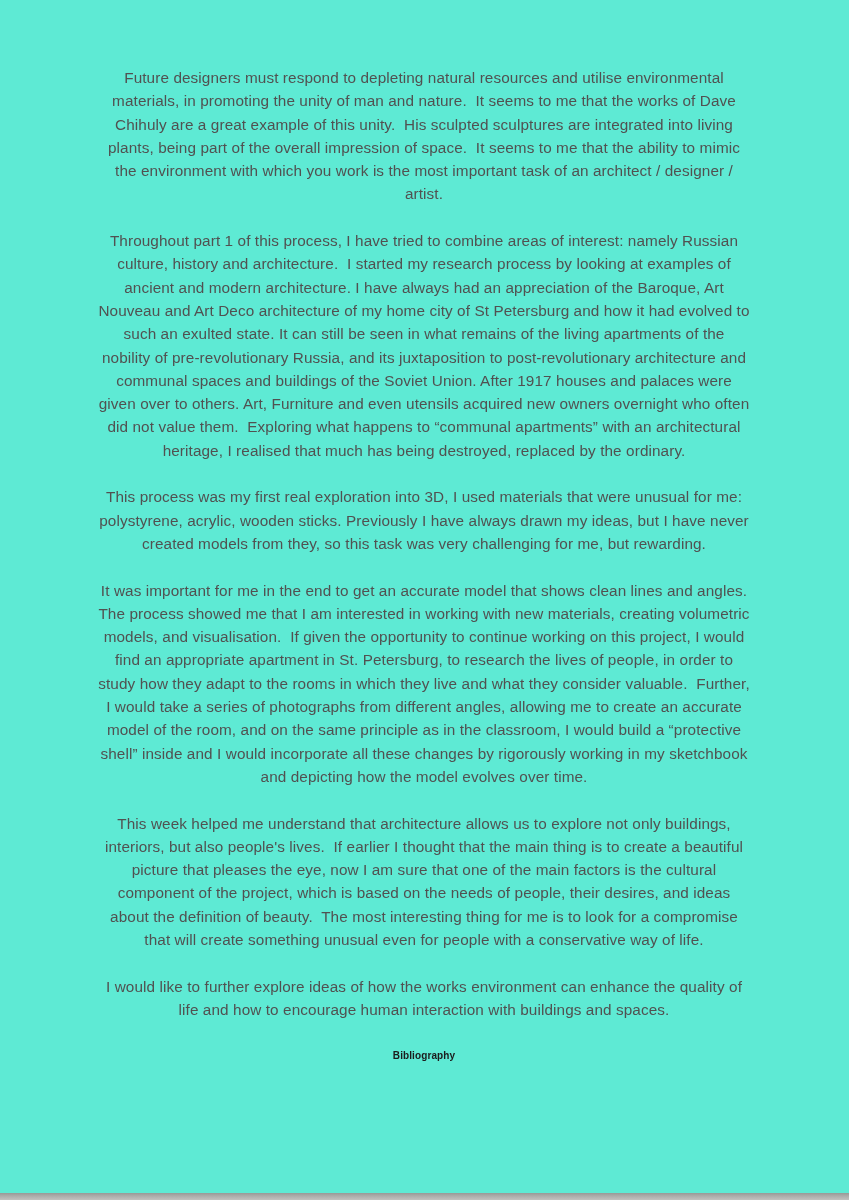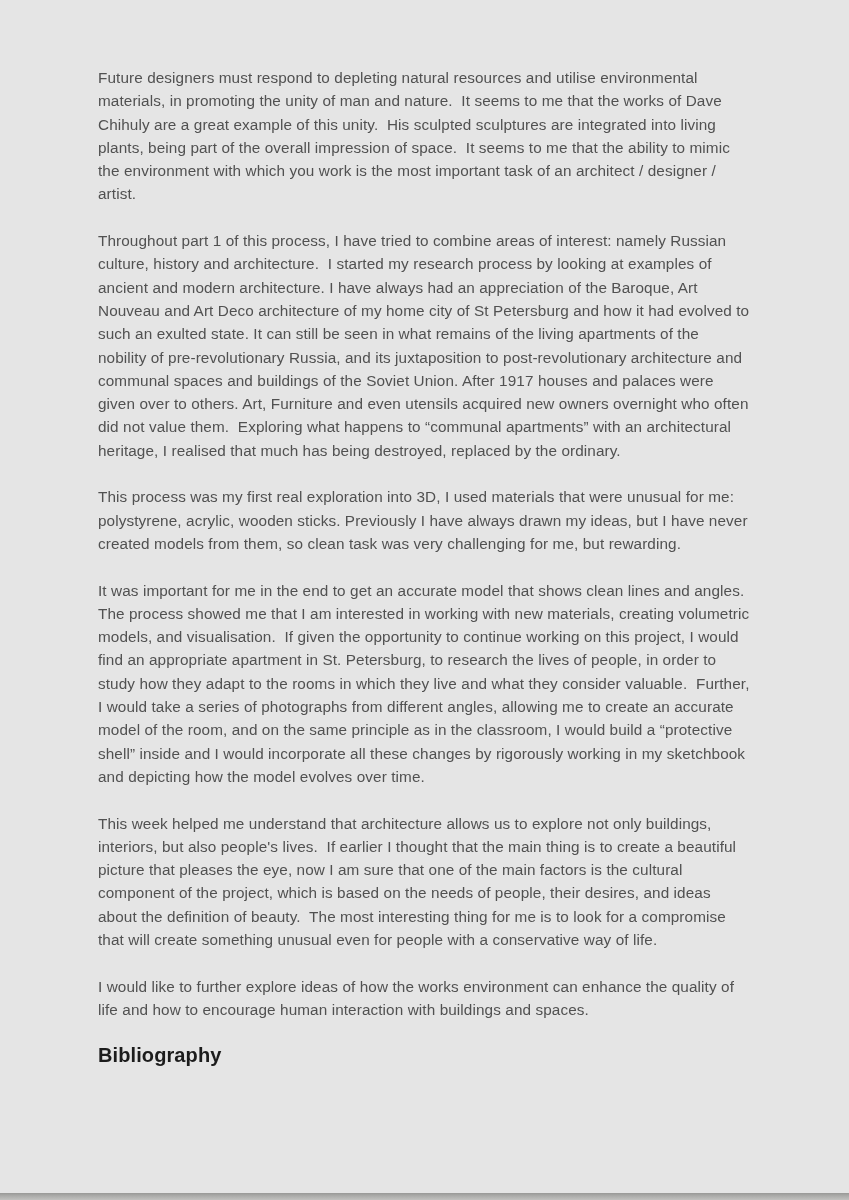--- a/index.html
+++ b/index.html
@@ -4,42 +4,43 @@
 <style>
   html, body {
     margin: 0;
     padding: 0;
     background: #ffffff;
   }
   .page {
     position: relative;
     width: 849px;
     height: 1200px;
-    background: #e5e5e5;
+    background: #5eead4;
     overflow: hidden;
     font-family: "Liberation Sans", sans-serif;
+    text-align: center;
   }
   .content {
     position: absolute;
     left: 98px;
     top: 66px;
     width: 652px;
   }
   .para {
     margin: 0 0 23.3px 0;
     font-size: 15.3px;
     line-height: 23.3px;
     color: #515151;
     white-space: pre-wrap;
     letter-spacing: 0.1px;
     text-rendering: optimizeLegibility;
   }
   .heading {
     margin: 0;
-    font-size: 20px;
+    font-size: 10px;
     line-height: 23.3px;
     font-weight: bold;
     color: #1c1c1c;
     letter-spacing: 0.1px;
   }
   .page-bottom-edge {
     position: absolute;
     left: 0;
     bottom: 0;
     width: 100%;
@@ -47,20 +48,20 @@
     background: linear-gradient(to bottom, #999997 0%, #ababa9 40%, #c2c2c0 100%);
   }
 </style>
 </head>
 <body>
 
 <div class="page">
   <div class="content">
     <p class="para">Future designers must respond to depleting natural resources and utilise environmental materials, in promoting the unity of man and nature.  It seems to me that the works of Dave Chihuly are a great example of this unity.  His sculpted sculptures are integrated into living plants, being part of the overall impression of space.  It seems to me that the ability to mimic the environment with which you work is the most important task of an architect / designer / artist.</p>
     <p class="para">Throughout part 1 of this process, I have tried to combine areas of interest: namely Russian culture, history and architecture.  I started my research process by looking at examples of ancient and modern architecture. I have always had an appreciation of the Baroque, Art Nouveau and Art Deco architecture of my home city of St Petersburg and how it had evolved to such an exulted state. It can still be seen in what remains of the living apartments of the nobility of pre-revolutionary Russia, and its juxtaposition to post-revolutionary architecture and communal spaces and buildings of the Soviet Union. After 1917 houses and palaces were given over to others. Art, Furniture and even utensils acquired new owners overnight who often did not value them.  Exploring what happens to “communal apartments” with an architectural heritage, I realised that much has being destroyed, replaced by the ordinary.</p>
-    <p class="para">This process was my first real exploration into 3D, I used materials that were unusual for me: polystyrene, acrylic, wooden sticks. Previously I have always drawn my ideas, but I have never created models from them, so clean task was very challenging for me, but rewarding.</p>
+    <p class="para">This process was my first real exploration into 3D, I used materials that were unusual for me: polystyrene, acrylic, wooden sticks. Previously I have always drawn my ideas, but I have never created models from they, so this task was very challenging for me, but rewarding.</p>
     <p class="para">It was important for me in the end to get an accurate model that shows clean lines and angles. The process showed me that I am interested in working with new materials, creating volumetric models, and visualisation.  If given the opportunity to continue working on this project, I would find an appropriate apartment in St. Petersburg, to research the lives of people, in order to study how they adapt to the rooms in which they live and what they consider valuable.  Further, I would take a series of photographs from different angles, allowing me to create an accurate model of the room, and on the same principle as in the classroom, I would build a “protective shell” inside and I would incorporate all these changes by rigorously working in my sketchbook and depicting how the model evolves over time.</p>
     <p class="para">This week helped me understand that architecture allows us to explore not only buildings, interiors, but also people's lives.  If earlier I thought that the main thing is to create a beautiful picture that pleases the eye, now I am sure that one of the main factors is the cultural component of the project, which is based on the needs of people, their desires, and ideas about the definition of beauty.  The most interesting thing for me is to look for a compromise that will create something unusual even for people with a conservative way of life.</p>
     <p class="para">I would like to further explore ideas of how the works environment can enhance the quality of life and how to encourage human interaction with buildings and spaces.</p>
     <h2 class="heading">Bibliography</h2>
   </div>
   <div class="page-bottom-edge"></div>
 </div>
 
 </body></html>

